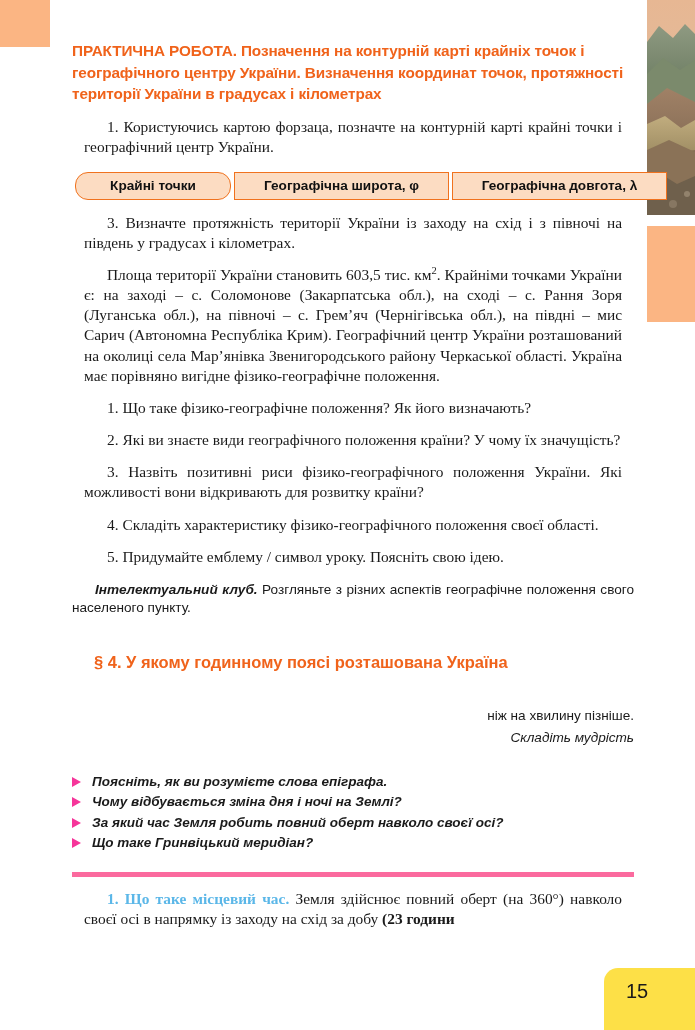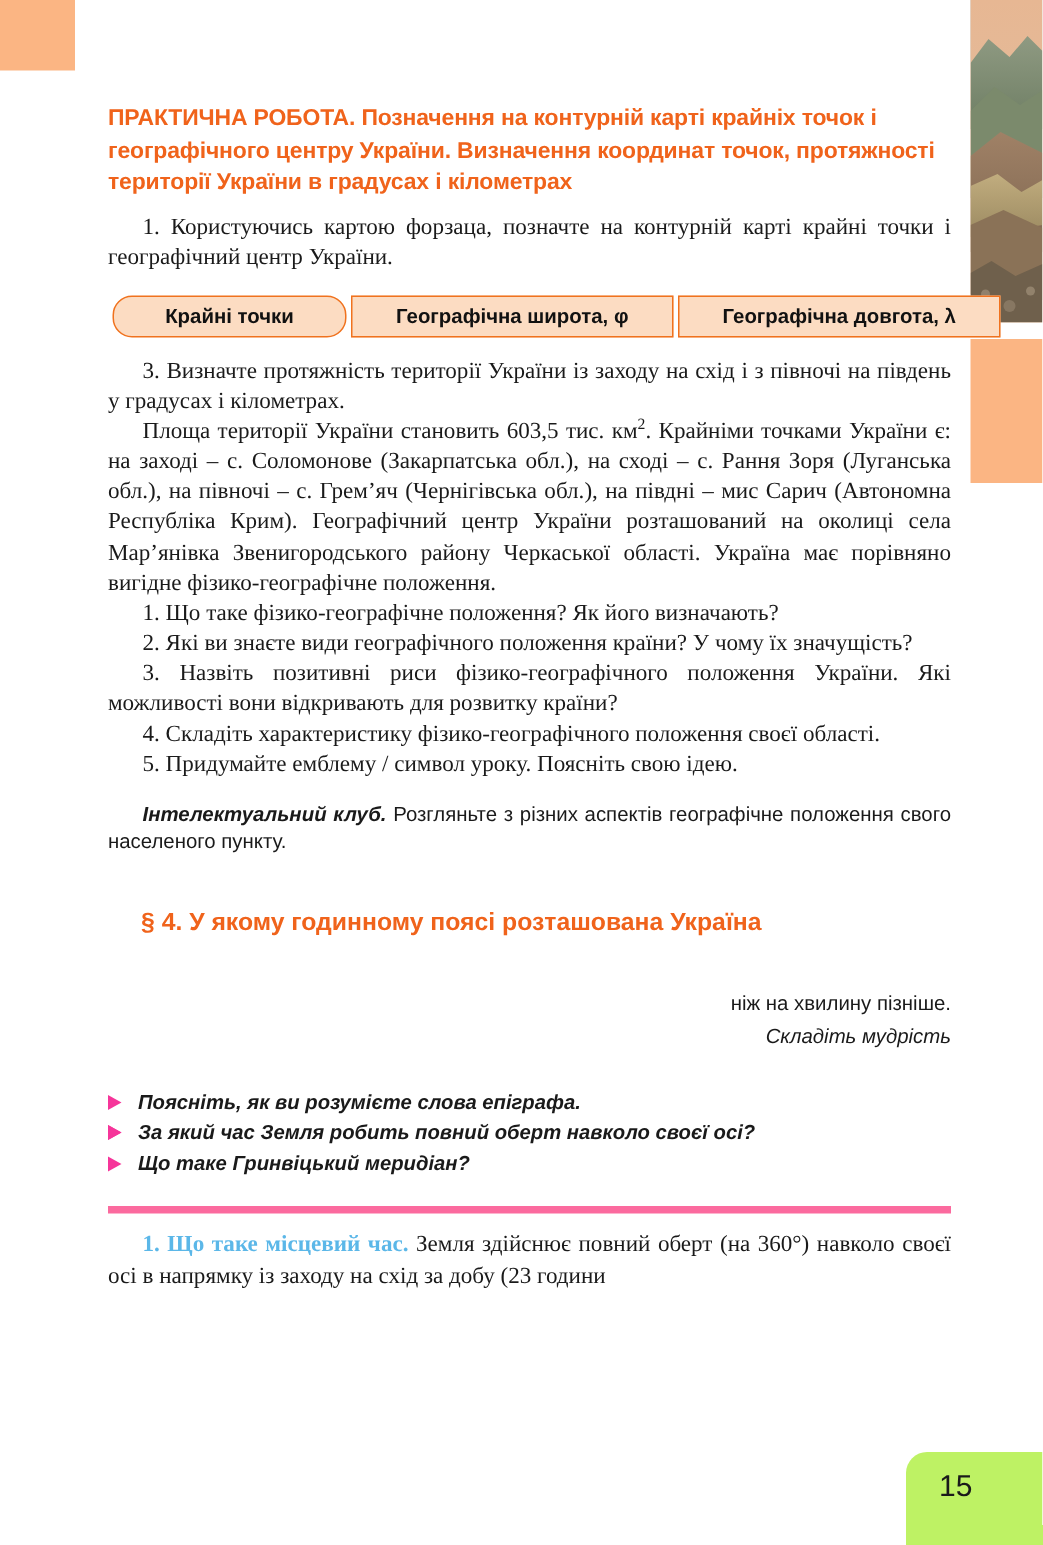--- a/index.html
+++ b/index.html
@@ -35,61 +35,61 @@
   .edge-block {
     position: absolute;
     right: 0; top: 226px;
     width: 48px; height: 96px;
     background: #fbb583;
   }
   .page-number-block {
     position: absolute;
     right: 0; bottom: 0;
     width: 91px; height: 62px;
-    background: #bef264;
+    background: #fde047;
     border-top-left-radius: 14px;
   }
   .page-number {
     position: absolute;
     left: 22px; top: 12px;
     font-family: "Liberation Sans", sans-serif;
     font-size: 20px;
     font-weight: 400;
     color: #1a1a1a;
   }
 
   
   .content {
     position: absolute;
     left: 72px;
-    top: 68px;
+    top: 40px;
     width: 562px;
   }
 
   
   .practical-title {
     font-family: "Liberation Sans Narrow", "Liberation Sans", sans-serif;
     font-stretch: condensed;
     font-weight: bold;
     font-size: 15.3px;
     line-height: 1.42;
     color: #f0631b;
     letter-spacing: -0.1px;
     margin: 0 0 9px 0;
   }
 
   .para {
     font-size: 15.4px;
     line-height: 1.31;
     text-align: justify;
     text-indent: 23px;
-    margin: 0;
+    margin: 12px;
     hyphens: manual;
   }
-  .para b { font-weight: normal; }
+  .para b { font-weight: bold; }
   .para sup { font-size: 0.68em; vertical-align: super; line-height: 0; }
 
   
   .table-wrap { margin: 14px 0 13px 0; }
   table.coord-table {
     border-collapse: separate;
     border-spacing: 3px 0;
     width: 100%;
     table-layout: fixed;
   }
@@ -302,20 +302,21 @@
     <span class="source">Складіть мудрість</span>
   </div>
 
   <ul class="bullet-list">
     <li>
       <span class="tri"></span>
       <span>Поясніть, як ви розумієте слова епіграфа.</span>
     </li>
     <li>
       <span class="tri"></span>
+      <span>Чому відбувається зміна дня і ночі на Землі?</span>
     </li>
     <li>
       <span class="tri"></span>
       <span>За який час Земля робить повний оберт навколо своєї осі?</span>
     </li>
     <li>
       <span class="tri"></span>
       <span>Що таке Гринвіцький меридіан?</span>
     </li>
   </ul>

